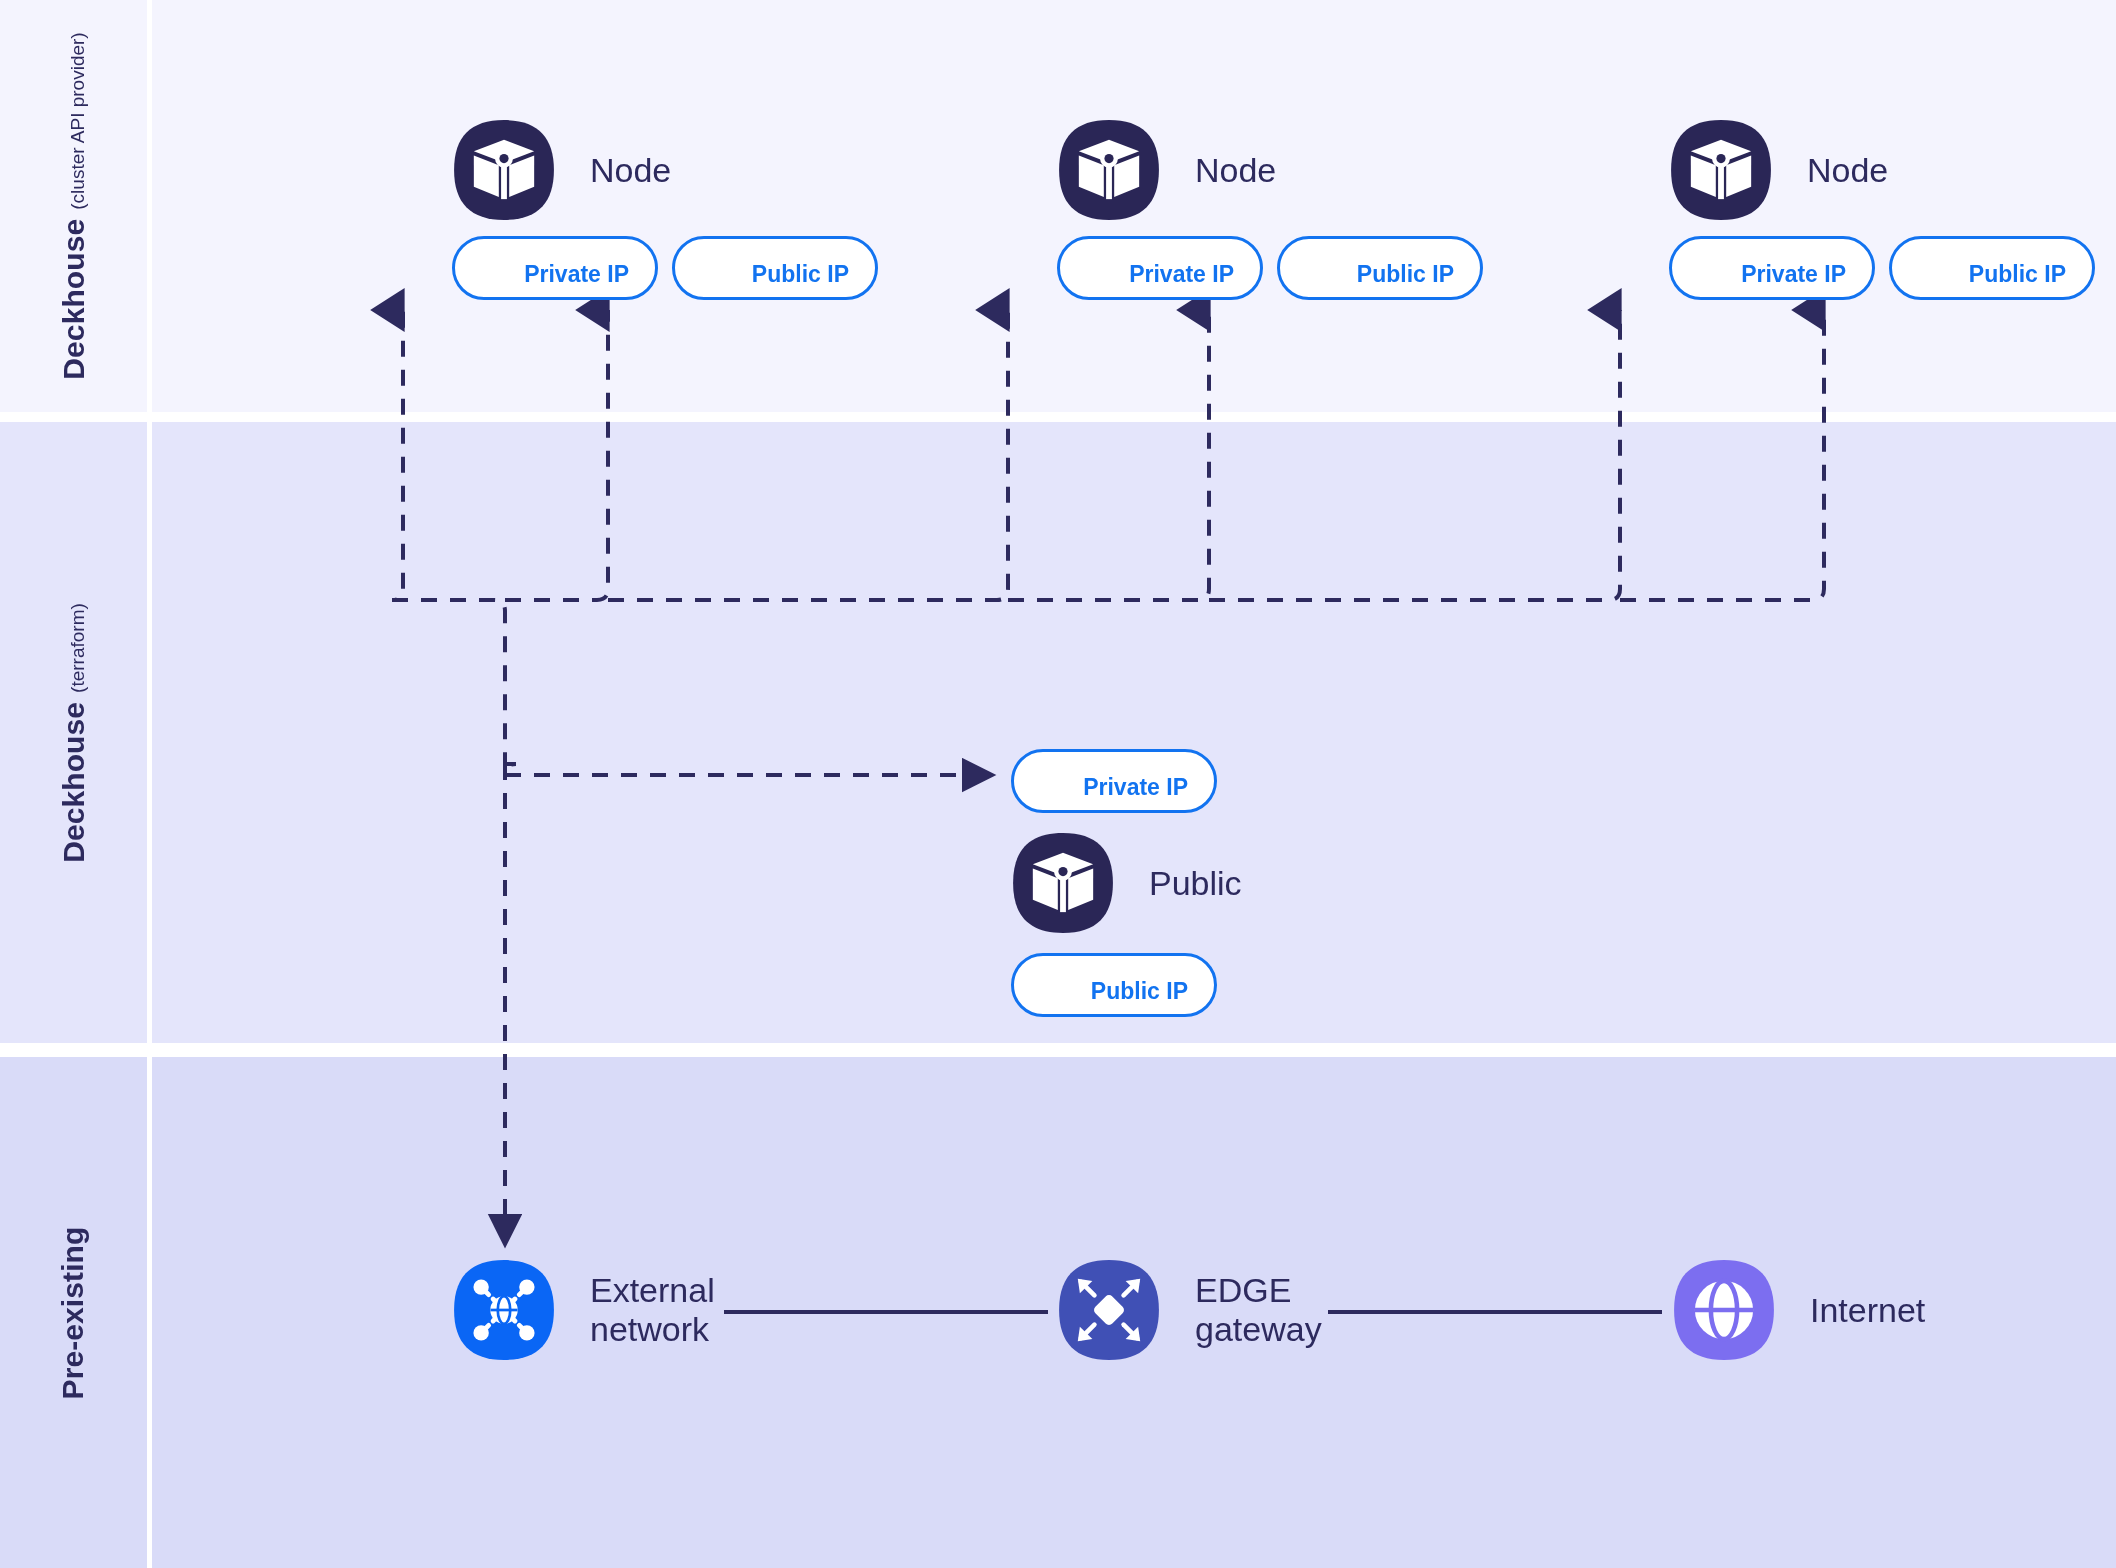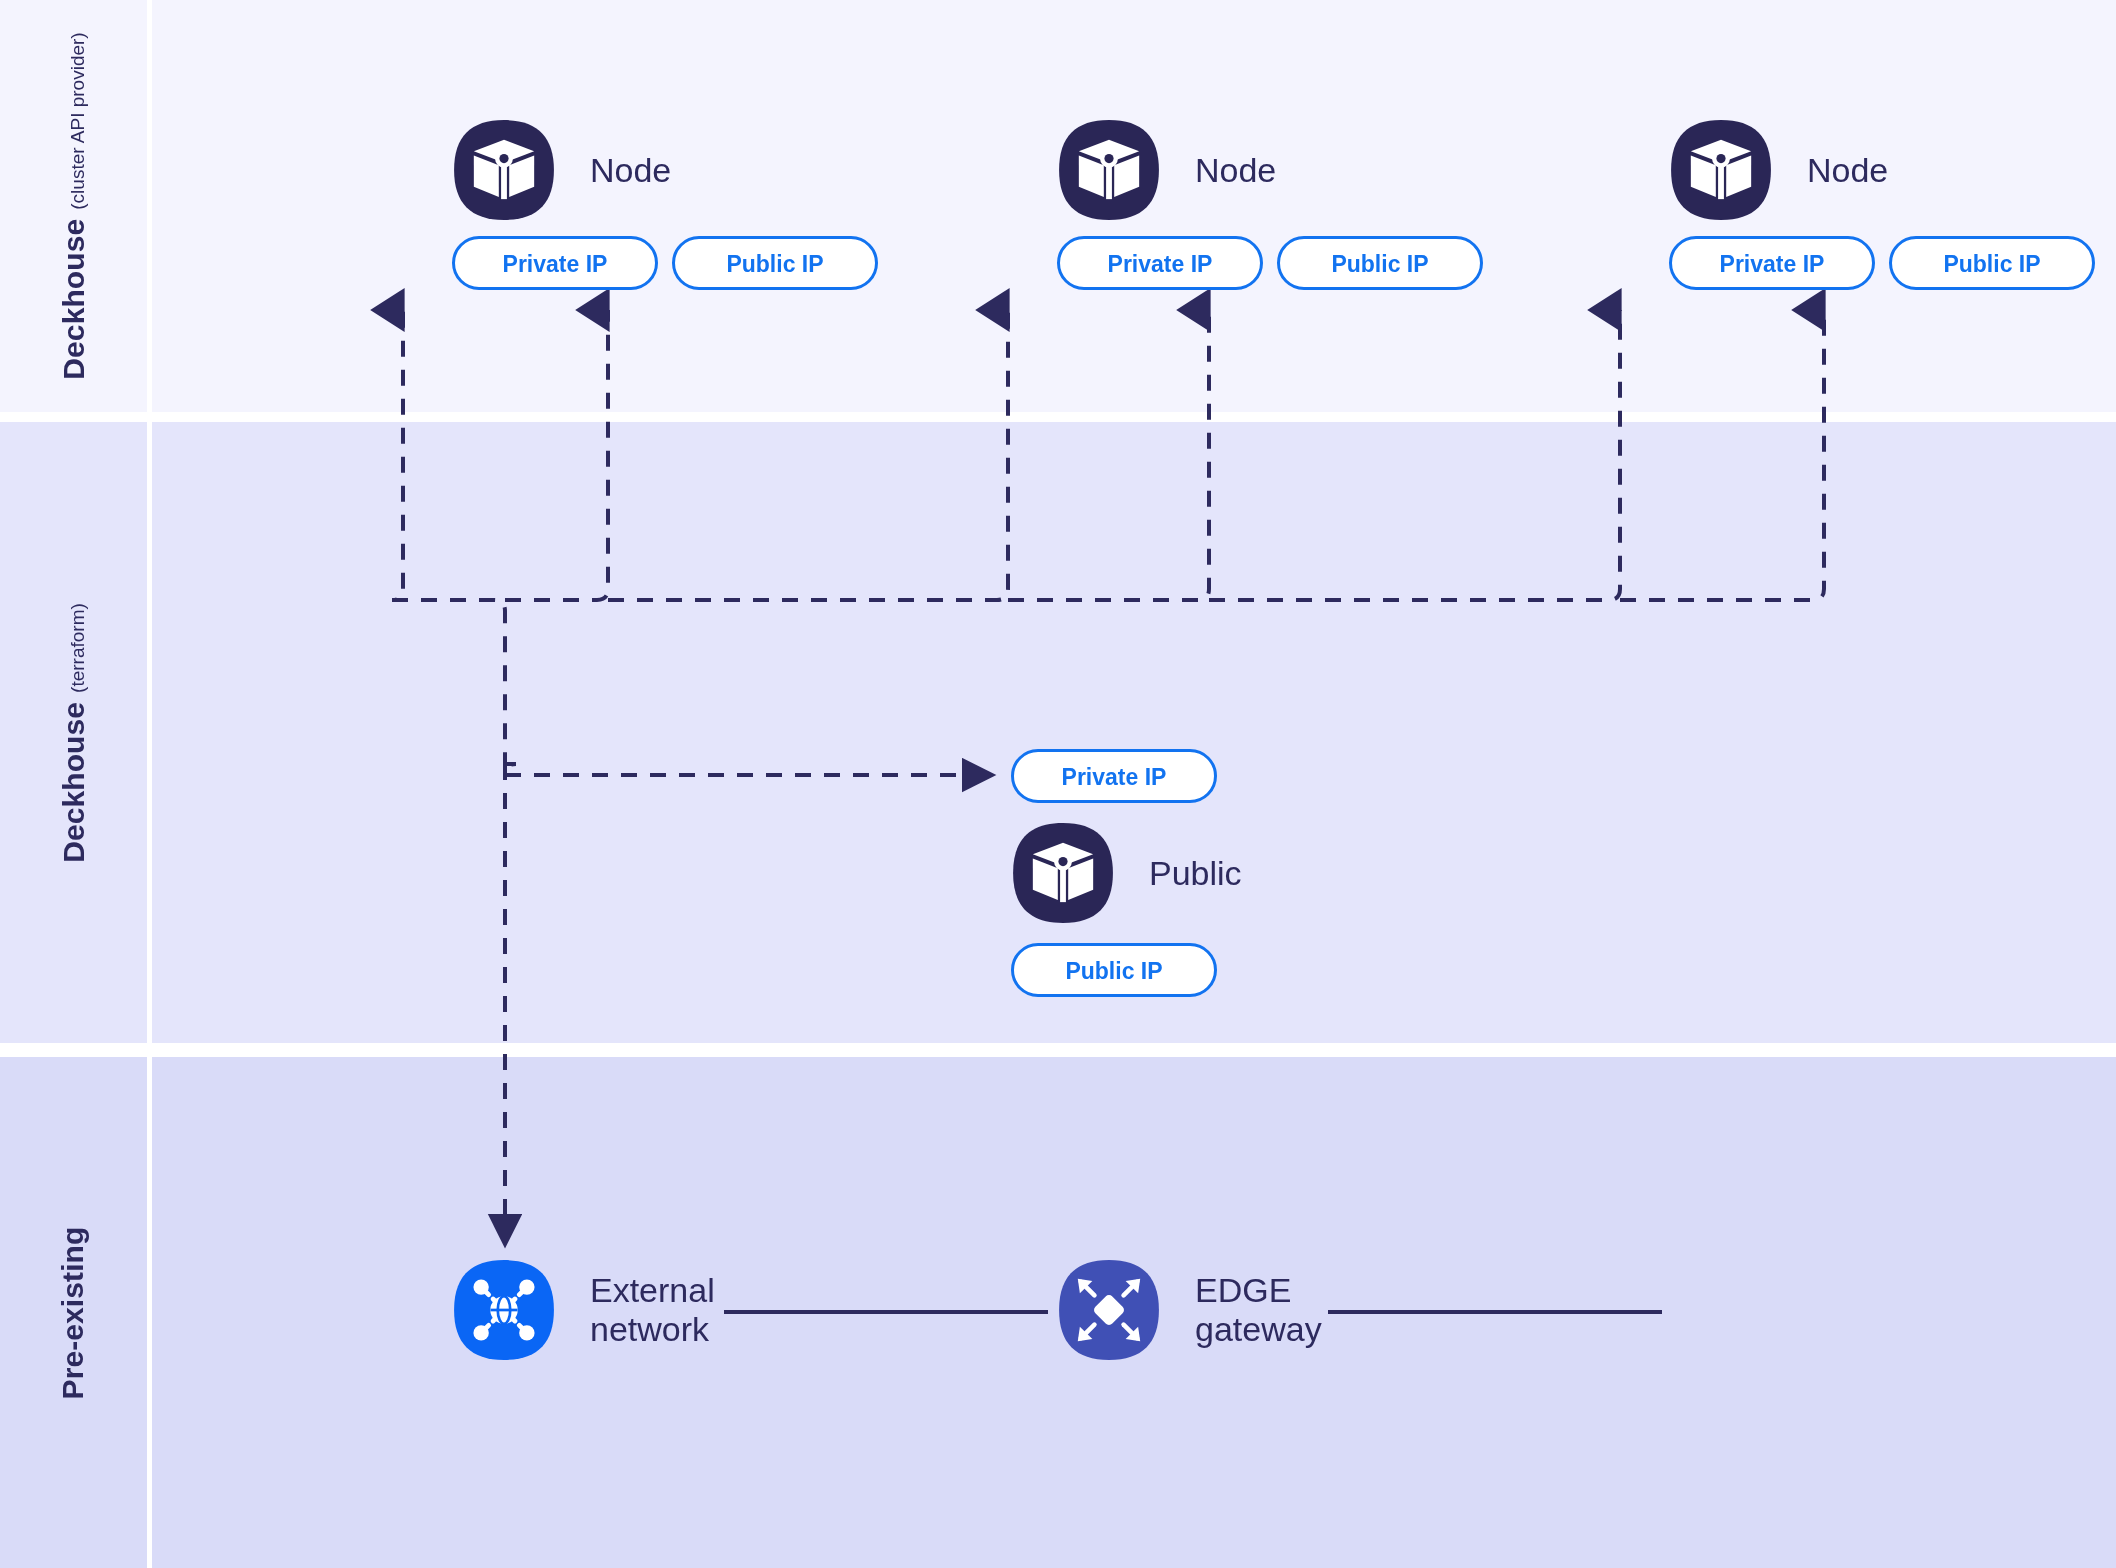--- a/index.html
+++ b/index.html
@@ -106,22 +106,22 @@
     gap: 14px;
     margin-top: 14px;
   }
   .pill {
     border: 3px solid #1273f0;
     background: #ffffff;
     border-radius: 999px;
     color: #1273f0;
     font-size: 23px;
     font-weight: 700;
-    padding: 14px 26px 11px;
-    text-align: center;
+    padding: 24px 26px 11px;
+    text-align: right;
     white-space: nowrap;
     line-height: 1;
   }
   .pill.wide { min-width: 148px; }
 
   
   .master-stack {
     position: absolute;
     display: flex;
     flex-direction: column;
@@ -320,14 +320,27 @@
           <path d="M80 20 L78 34 L66 22 Z"></path>
           <path d="M20 80 L22 66 L34 78 Z"></path>
           <path d="M80 80 L66 78 L78 66 Z"></path>
         </g>
       </svg>
       <div class="icon-caption">EDGE
 gateway</div>
     </div>
   </div>
 
+  <div class="group" style="left:1672px; top:1258px;">
+    <div class="icon-row">
+      <svg class="sq-icon" viewBox="0 0 100 100">
+        <path d="M50 2 C82 2 98 18 98 50 C98 82 82 98 50 98 C18 98 2 82 2 50 C2 18 18 2 50 2 Z" fill="#7c6ef0"></path>
+        <circle cx="50" cy="50" r="28" fill="#ffffff"></circle>
+        <g stroke="#7c6ef0" stroke-width="4.4" fill="none">
+          <ellipse cx="50" cy="50" rx="12.6" ry="28"></ellipse>
+          <line x1="22" y1="50" x2="78" y2="50"></line>
+        </g>
+      </svg>
+      <div class="icon-caption">Internet</div>
+    </div>
+  </div>
 
 </div>
 
 </body></html>

